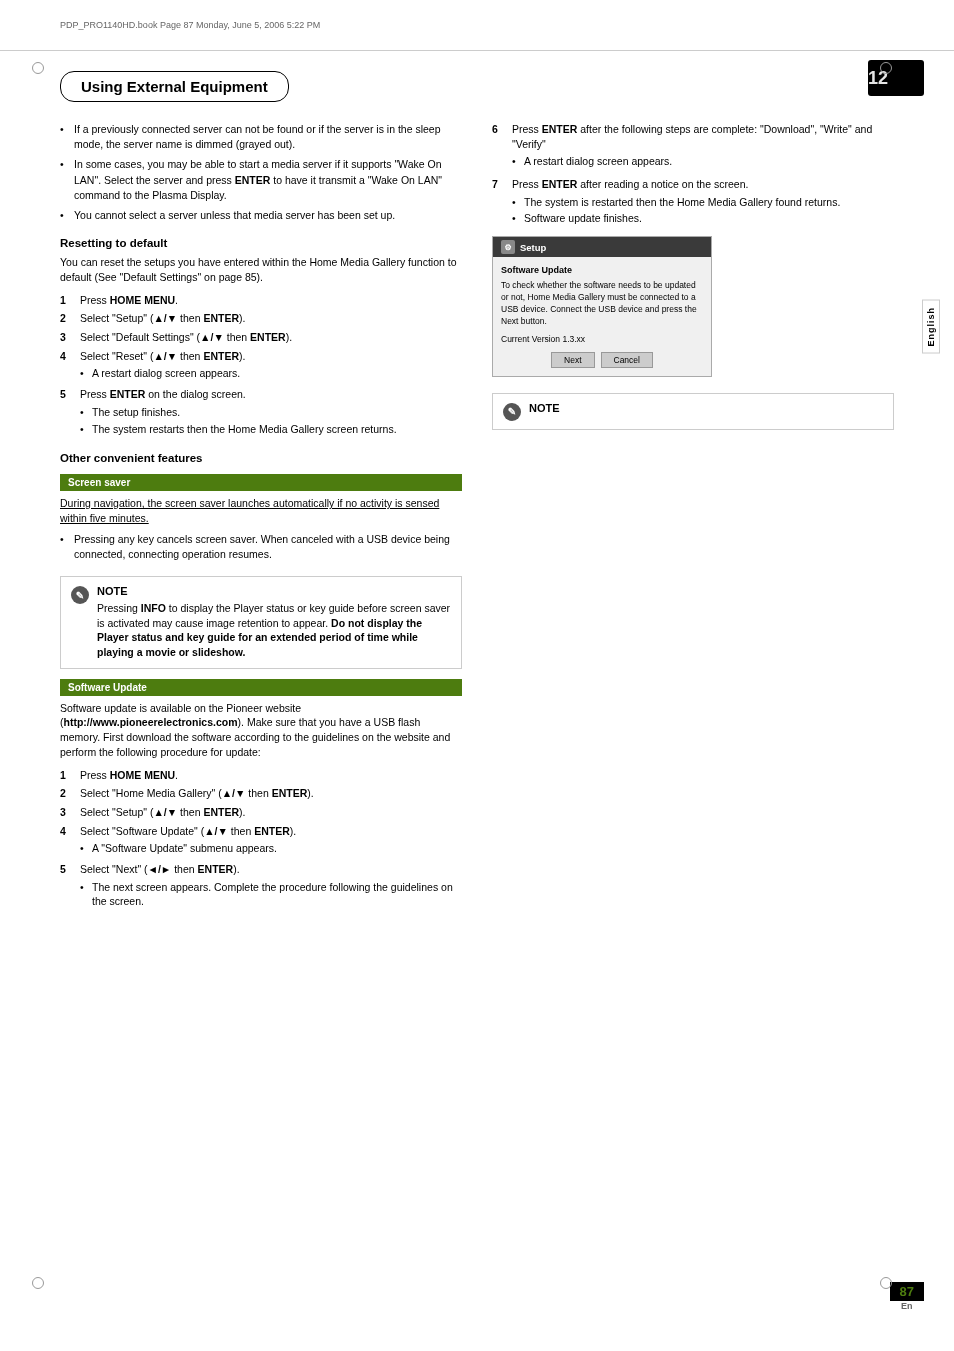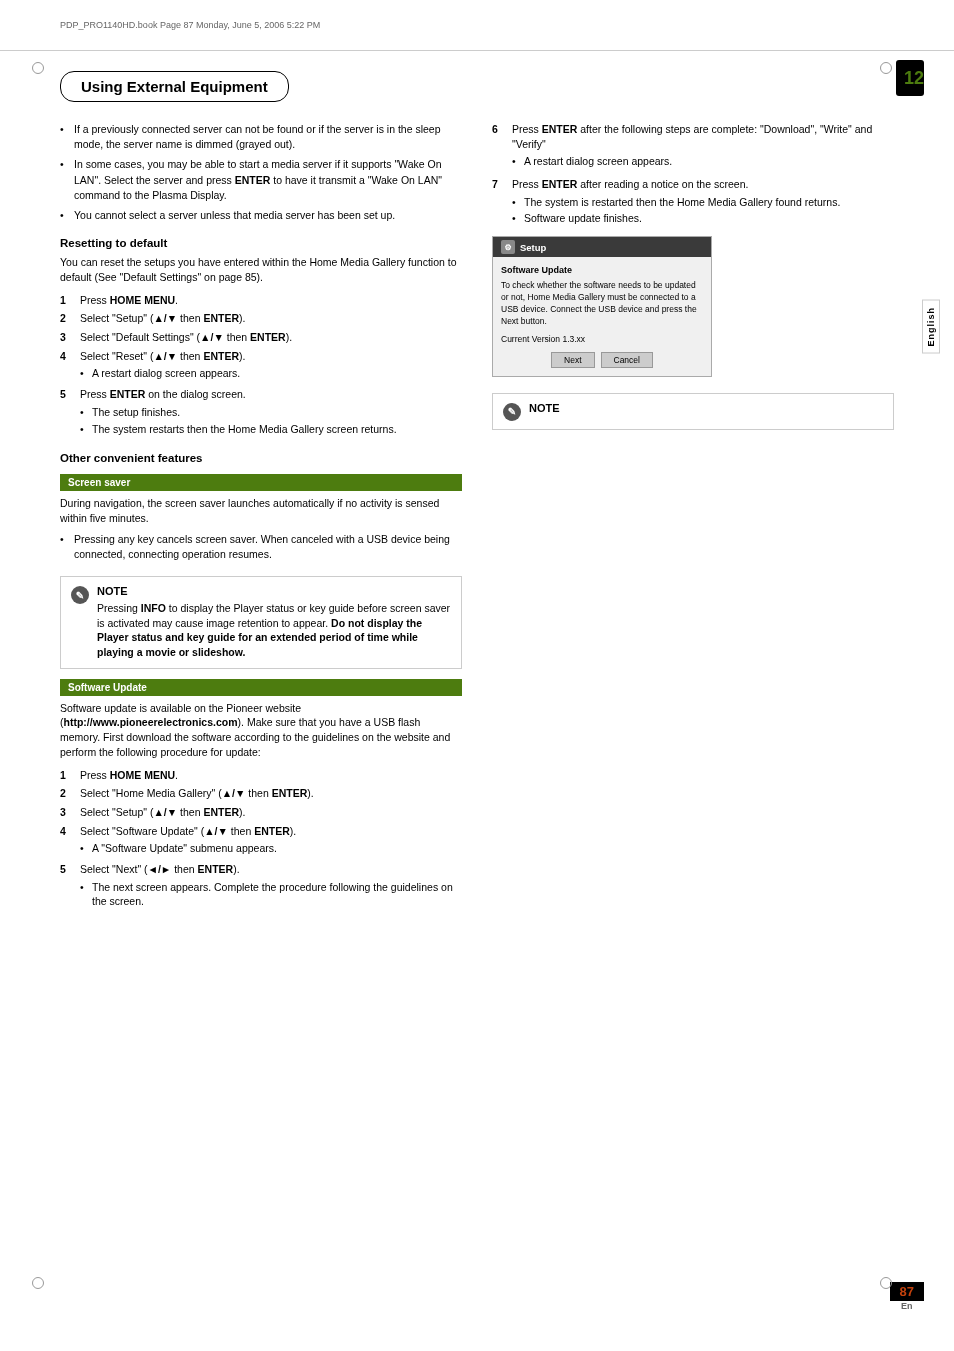--- a/index.html
+++ b/index.html
@@ -30,27 +30,27 @@
       border-bottom: 1px solid #ccc;
       display: flex;
       align-items: flex-start;
     }
 
     
     .chapter-badge {
       position: absolute;
       top: 60px;
       right: 30px;
-      width: 28px;
+      width: 56px;
       height: 36px;
       background: #000;
-      color: #4d7c0f;
+      color: #e5e5e5;
       display: flex;
       align-items: center;
-      justify-content: flex-end;
+      justify-content: flex-start;
       font-size: 18px;
       font-weight: bold;
       border-radius: 3px;
     }
 
     
     .english-sidebar {
       position: absolute;
       top: 300px;
       right: 14px;
@@ -353,21 +353,21 @@
                 <li>The system restarts then the Home Media Gallery screen returns.</li>
               </ul>
             </span>
           </li>
         </ol>
 
         <div class="section-heading">Other convenient features</div>
 
         <div class="section-bar">Screen saver</div>
 
-        <p style="font-size:10.5px;line-height:1.4;margin-bottom:6px;">During navigation, the screen saver launches automatically if no activity is sensed within five minutes.</p>
+        <p style="font-size:10.5px;line-height:1.4;margin-bottom:6px;text-decoration:underline;">During navigation, the screen saver launches automatically if no activity is sensed within five minutes.</p>
 
         <ul class="bullet-list">
           <li>Pressing any key cancels screen saver. When canceled with a USB device being connected, connecting operation resumes.</li>
         </ul>
 
         <div class="note-box">
           <div class="note-icon">✎</div>
           <div>
             <div class="note-title">NOTE</div>
             <div class="note-text">
@@ -464,21 +464,21 @@
           </div>
         </div>
 
       </div>
 
     </div>
 
   </div>
 
   <div class="page-number-box">
-    <div style="background:#000;color:#c2410c;padding:2px 10px;font-size:13px;font-weight:bold;text-align:center;">87</div>
+    <div style="background:#000;color:#4d7c0f;padding:2px 10px;font-size:13px;font-weight:bold;text-align:center;">87</div>
     <div class="page-number-sub">En</div>
   </div>
 
   <div class="corner-circle tl"></div>
   <div class="corner-circle tr"></div>
   <div class="corner-circle bl"></div>
   <div class="corner-circle br"></div>
 
 </div>
 

